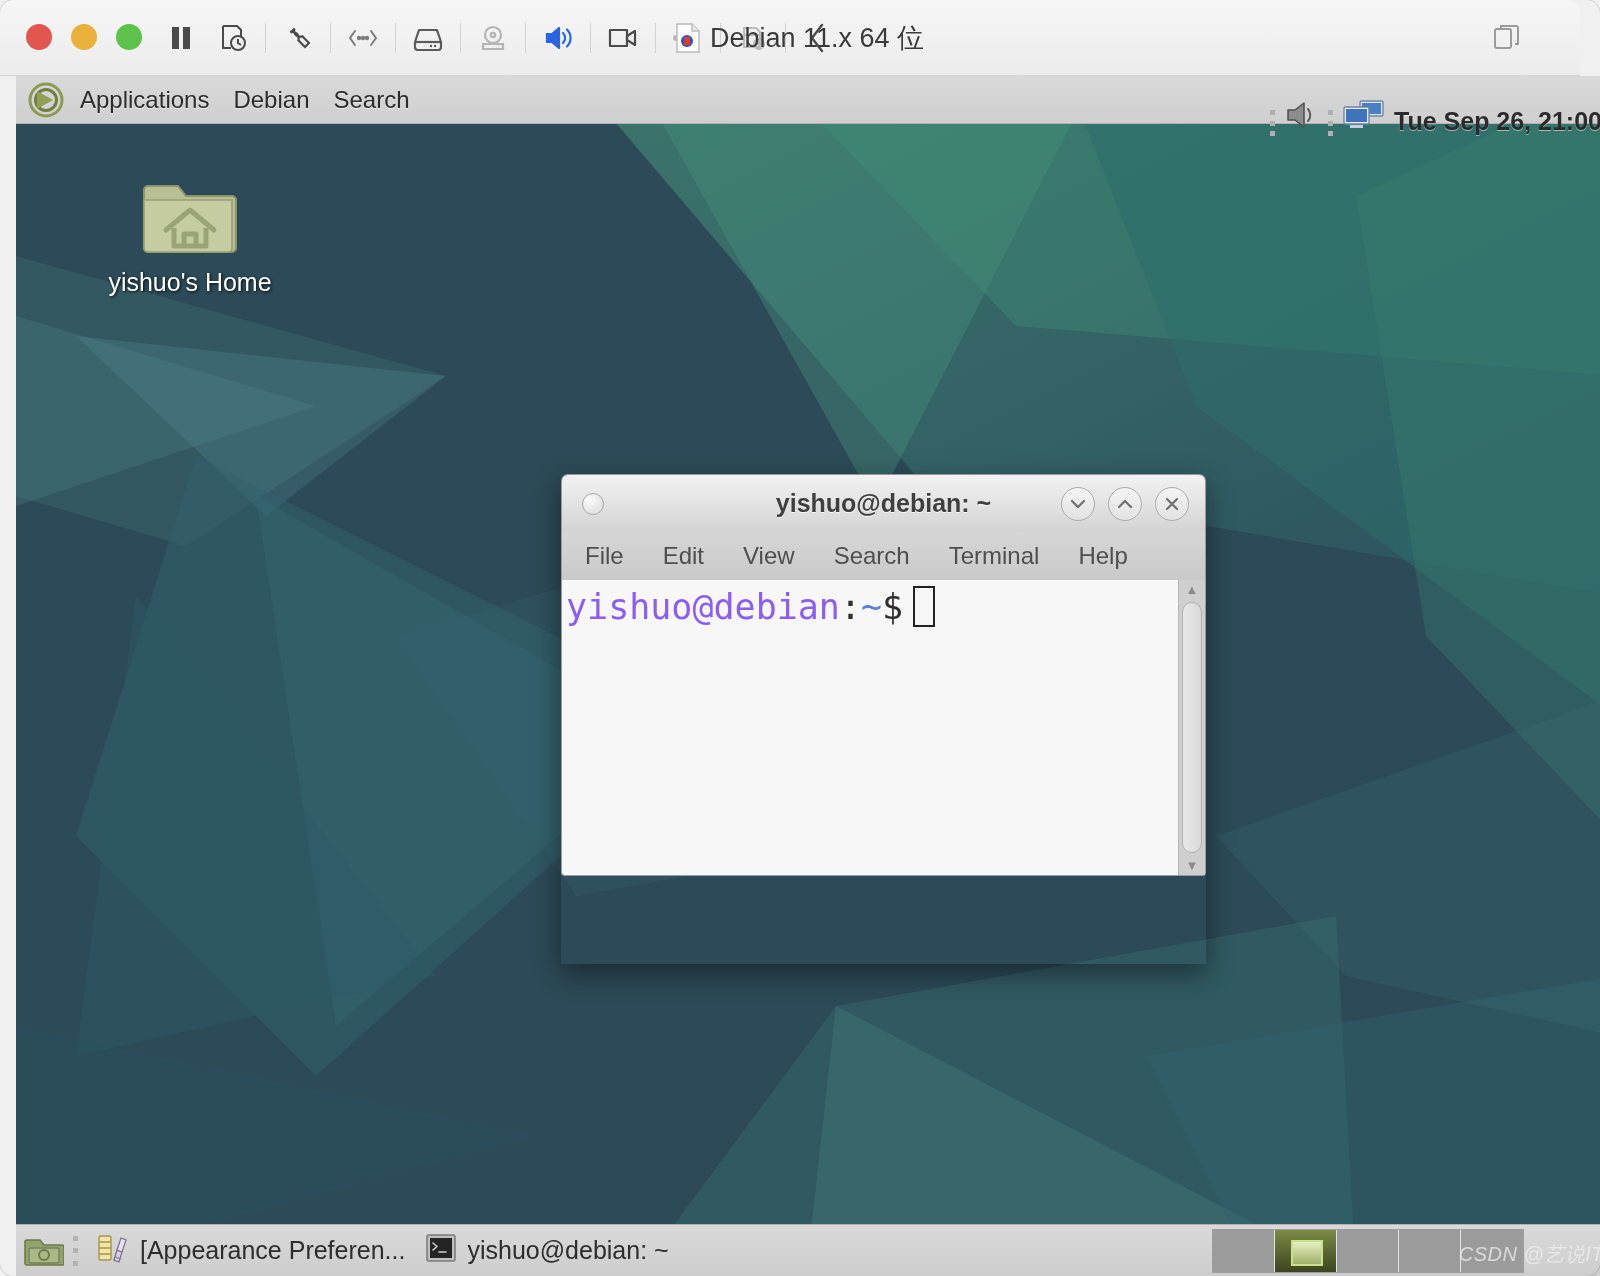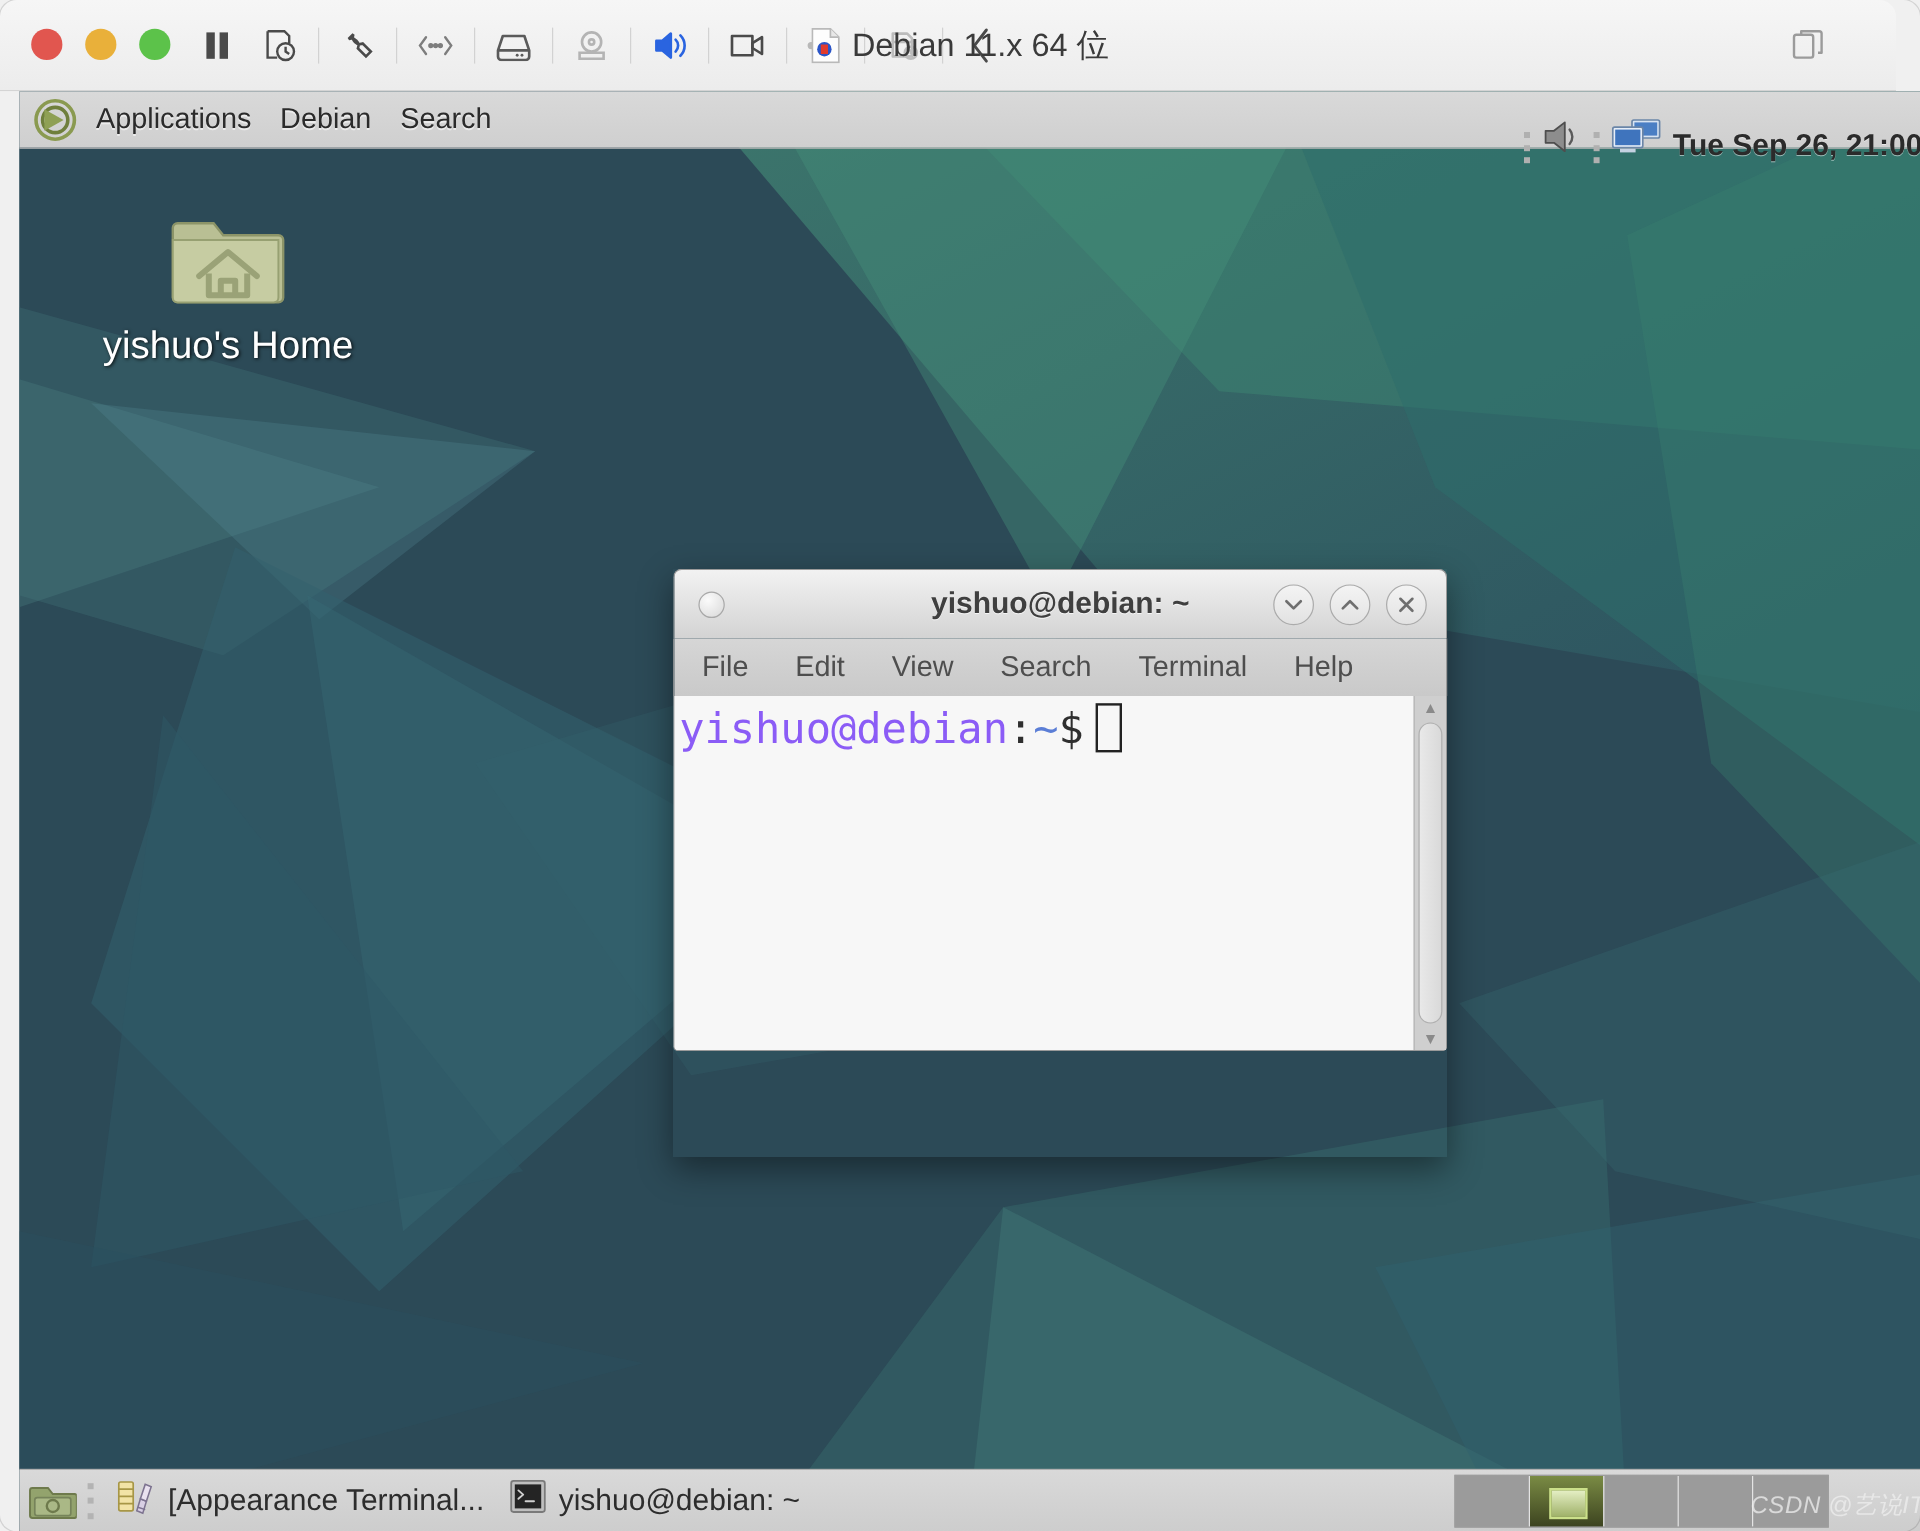--- a/index.html
+++ b/index.html
@@ -64,21 +64,21 @@
   .gp-clock{ font-size:25px; color:#2b2b2b; padding-right:6px; text-shadow:0 1px 0 rgba(255,255,255,.5); }
   .handle{ width:6px; height:26px; display:flex; flex-direction:column; justify-content:space-between; }
   .handle i{ display:block; width:5px; height:5px; background:#b0b0b0; }
 
   
   .desk-icon{
     position:absolute; left:82px; top:96px; width:184px;
     display:flex; flex-direction:column; align-items:center; gap:6px;
   }
   .desk-icon .label{
-    color:#ffffff; font-size:32px;
+    color:#ffffff; font-size:25px;
     text-shadow:1px 1px 3px rgba(0,0,0,.85);
     white-space:nowrap;
   }
 
   
   .term{
     position:absolute; left:545px; top:398px; width:645px; height:490px;
     box-shadow:0 10px 26px rgba(0,0,0,.42);
   }
   .term-tb{
@@ -483,21 +483,21 @@
       <div class="task-item">
         <span>
           <svg width="34" height="34" viewBox="0 0 34 34">
             <rect x="3" y="5" width="12" height="24" rx="1.5" fill="#f2e3a6" stroke="#a79646" stroke-width="1.4"></rect>
             <path d="M3 11h12M3 17h12M3 23h12" stroke="#a79646" stroke-width="1.4"></path>
             <path d="M18 29l3-10 5 2-3 10z" fill="#d8cfe4" stroke="#7d7390" stroke-width="1.3"></path>
             <path d="M21 19l4-12 5 2-4 12z" fill="#e9e1ef" stroke="#7d7390" stroke-width="1.3"></path>
             <path d="M19 26l6 2" stroke="#7d7390" stroke-width="1.2"></path>
           </svg>
         </span>
-        <span>[Appearance Terminal...</span>
+        <span>[Appearance Preferen...</span>
       </div>
 
       <div class="task-item">
         <span>
           <svg width="32" height="32" viewBox="0 0 32 32">
             <rect x="2" y="3" width="28" height="26" rx="2" fill="#bfbfbf" stroke="#7a7a7a" stroke-width="1.5"></rect>
             <rect x="5" y="6" width="22" height="20" fill="#242424"></rect>
             <path d="M8 11l4 3.5-4 3.5" fill="none" stroke="#cfcfcf" stroke-width="1.6" stroke-linecap="round" stroke-linejoin="round"></path>
             <path d="M14 20h7" stroke="#cfcfcf" stroke-width="1.6" stroke-linecap="round"></path>
           </svg>

